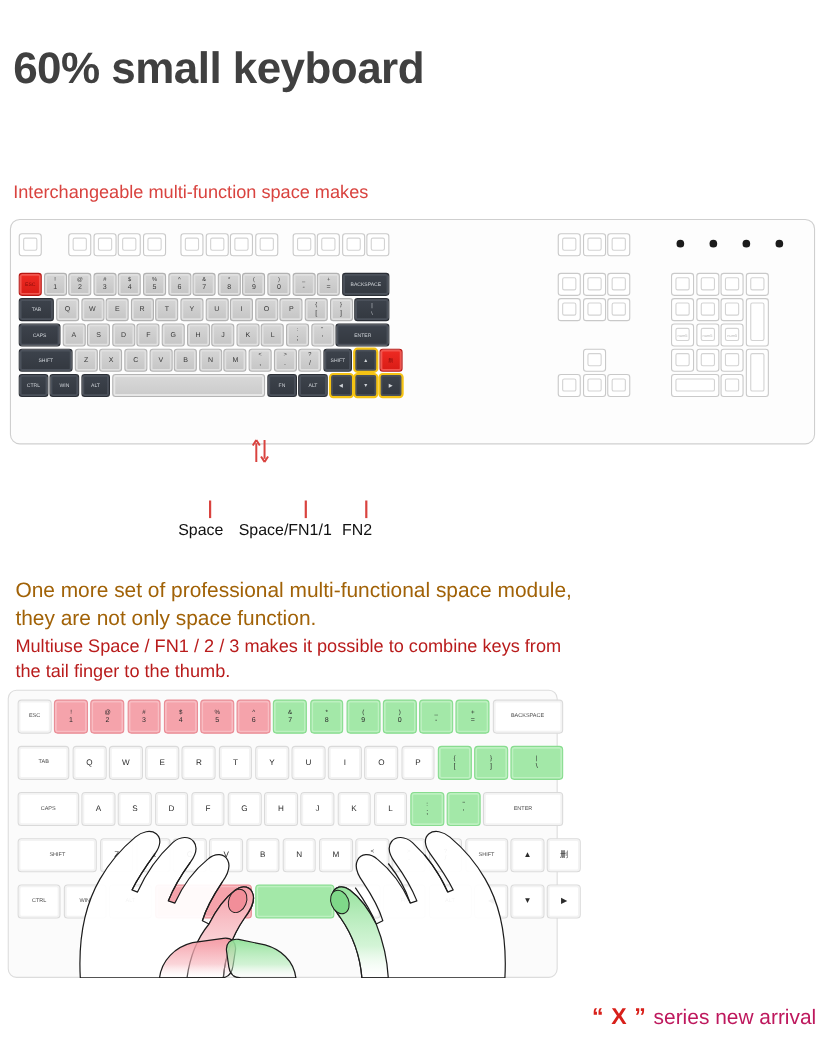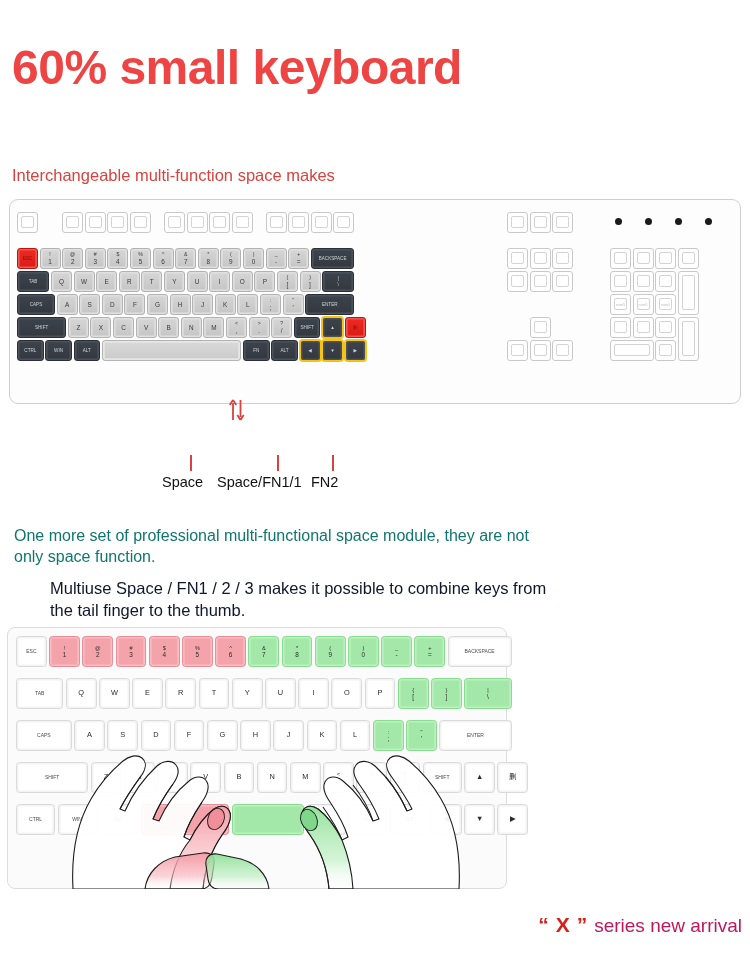--- a/index.html
+++ b/index.html
@@ -8,22 +8,22 @@
     background: #ffffff;
     font-family: "Liberation Sans", sans-serif;
     color: #111;
     overflow: hidden;
   }
   .page { position: relative; width: 750px; height: 957px; }
 
   
   .h1 {
     position: absolute; left: 12px; top: 40px;
-    font-size: 48px; font-weight: bold; letter-spacing: -0.5px;
-    color: #ef4444; white-space: nowrap;
+    font-size: 40px; font-weight: bold; letter-spacing: -0.5px;
+    color: #404040; white-space: nowrap;
   }
   .h2 {
     position: absolute; left: 12px; top: 94px;
     font-size: 32px; font-weight: bold; letter-spacing: -0.6px;
     color: #121212; white-space: nowrap;
   }
   .subline-red {
     position: absolute; left: 12px; top: 166px;
     font-size: 16.5px; color: #d9433f; white-space: nowrap;
   }
@@ -123,28 +123,27 @@
   }
   .tick { position: absolute; width: 1.6px; background: #d9433f; }
   .modlabel {
     position: absolute; top: 474px;
     font-size: 14.5px; color: #111; white-space: nowrap;
   }
 
   
   .para-dark {
     position: absolute; left: 14px; top: 525px;
-    width: 520px; font-size: 16px; line-height: 1.32;
-    color: #0f766e; font-weight: 500;
+    width: 520px; font-size: 19px; line-height: 1.32;
+    color: #a16207; font-weight: 500;
   }
   .para-grey {
     position: absolute; left: 14px; top: 578px;
     width: 520px; font-size: 16.5px; line-height: 1.32;
-    color: #0f172a;
-    margin-left: 36px;
+    color: #b91c1c;
   }
 
   
   .kb-bot {
     position: absolute; left: 7px; top: 627px;
     width: 500px; height: 262px;
     background: #fbfbfb;
     border: 1px solid #dcdcdc;
     border-radius: 8px;
   }

